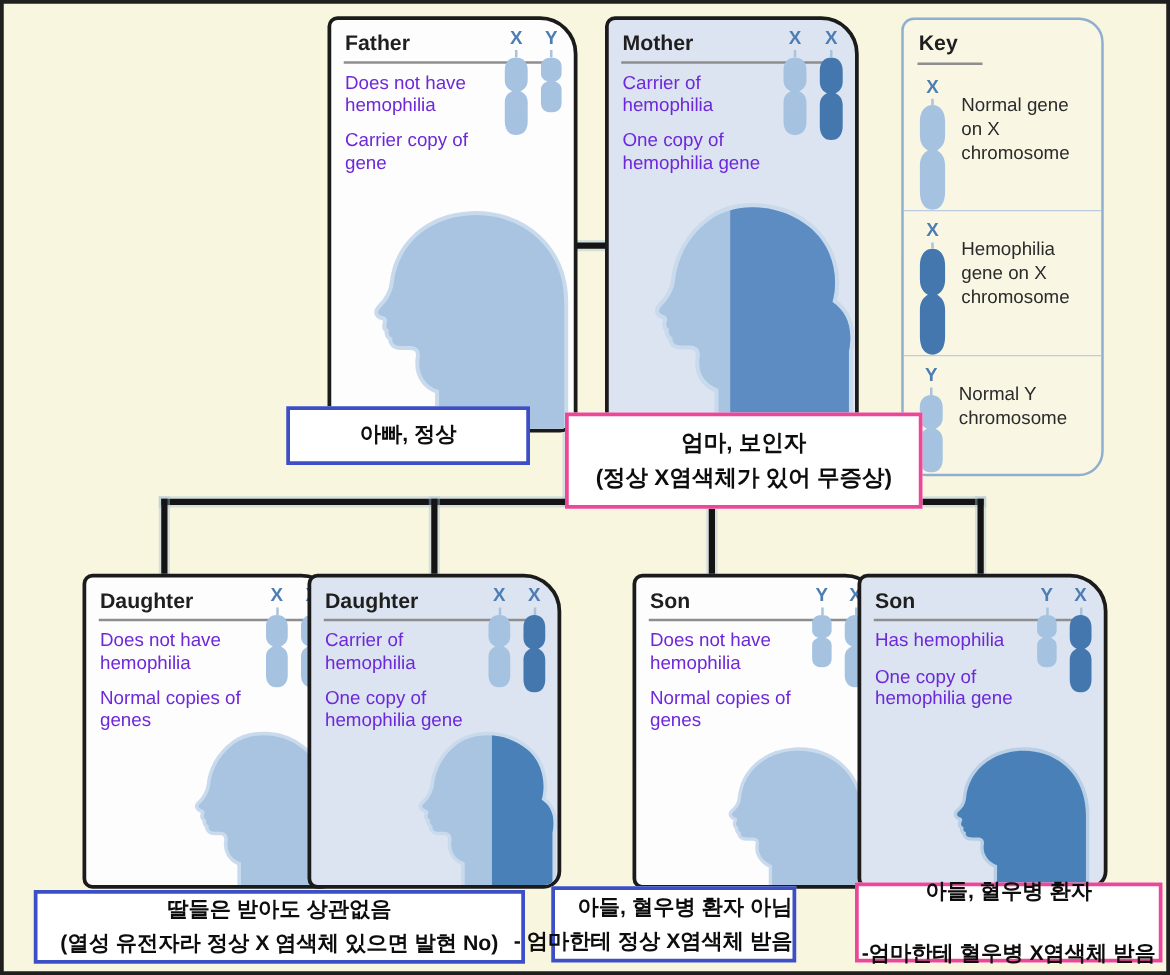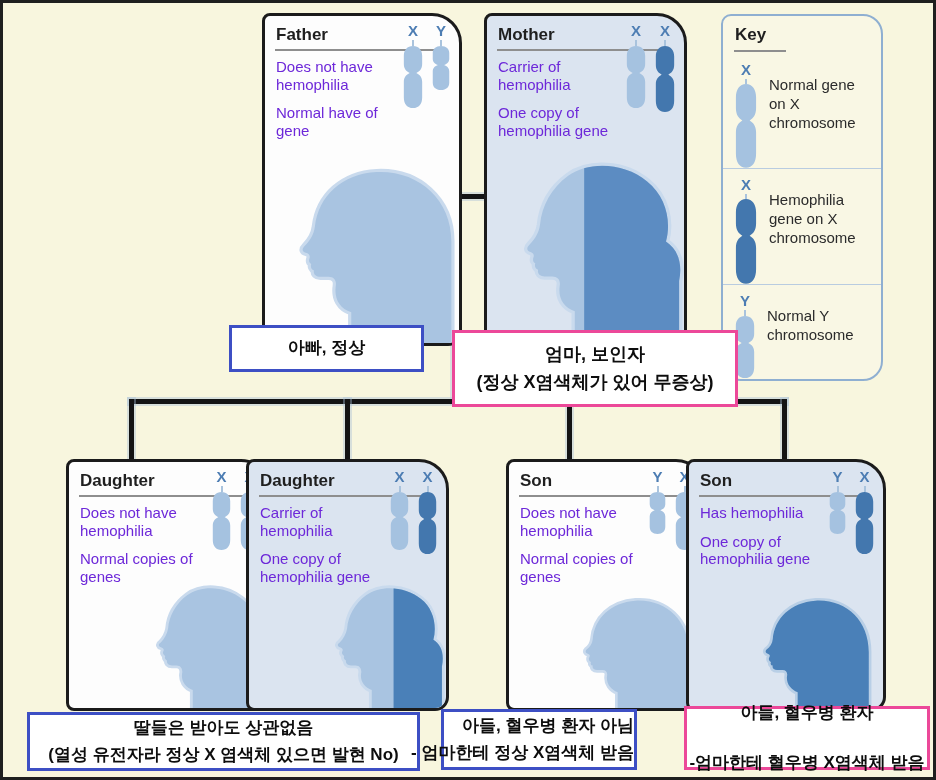--- a/index.html
+++ b/index.html
@@ -69,21 +69,21 @@
   <div class="wire" style="left:126px;top:396px;width:5px;height:60px;"></div>
   <div class="wire" style="left:342px;top:396px;width:5px;height:60px;"></div>
   <div class="wire" style="left:564px;top:396px;width:5px;height:60px;"></div>
   <div class="wire" style="left:779px;top:396px;width:5px;height:60px;"></div>
 
   <div class="card white parent" style="left:222px;top:10px;width:200px;height:333px;">
     <div class="card-title">Father</div>
     <div class="title-rule"></div>
     <div class="card-lines">
       <div class="card-line">Does not have hemophilia</div>
-      <div class="card-line">Normal have of gene</div>
+      <div class="card-line">Carrier copy of gene</div>
     </div>
     <div class="chromo-pair">
       <div class="chromo">
         <div class="chromo-label">X</div>
         <div class="stem"></div>
         <svg width="20" height="62" viewBox="0 0 24 76" preserveAspectRatio="none">
             <path class="normal" d="M12 0 C19 0 23 5 23 12 L23 22 C23 28 20 31 16 33 C20 35 23 38 23 44 L23 63 C23 71 19 76 12 76 C5 76 1 71 1 63 L1 44 C1 38 4 35 8 33 C4 31 1 28 1 22 L1 12 C1 5 5 0 12 0 Z"></path>
           </svg>
       </div>
       <div class="chromo">

